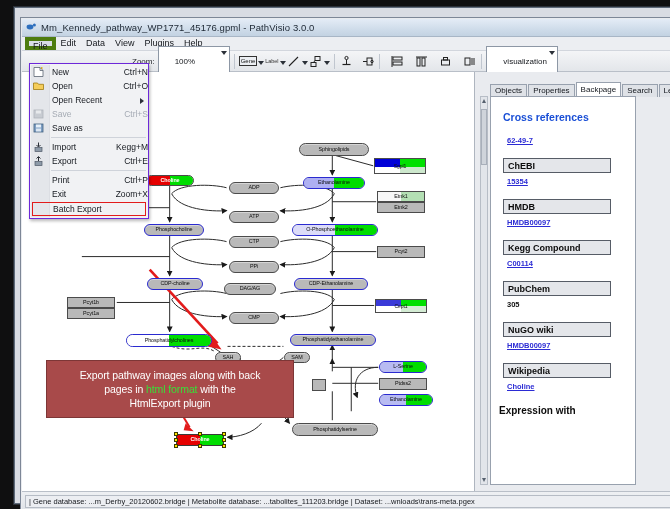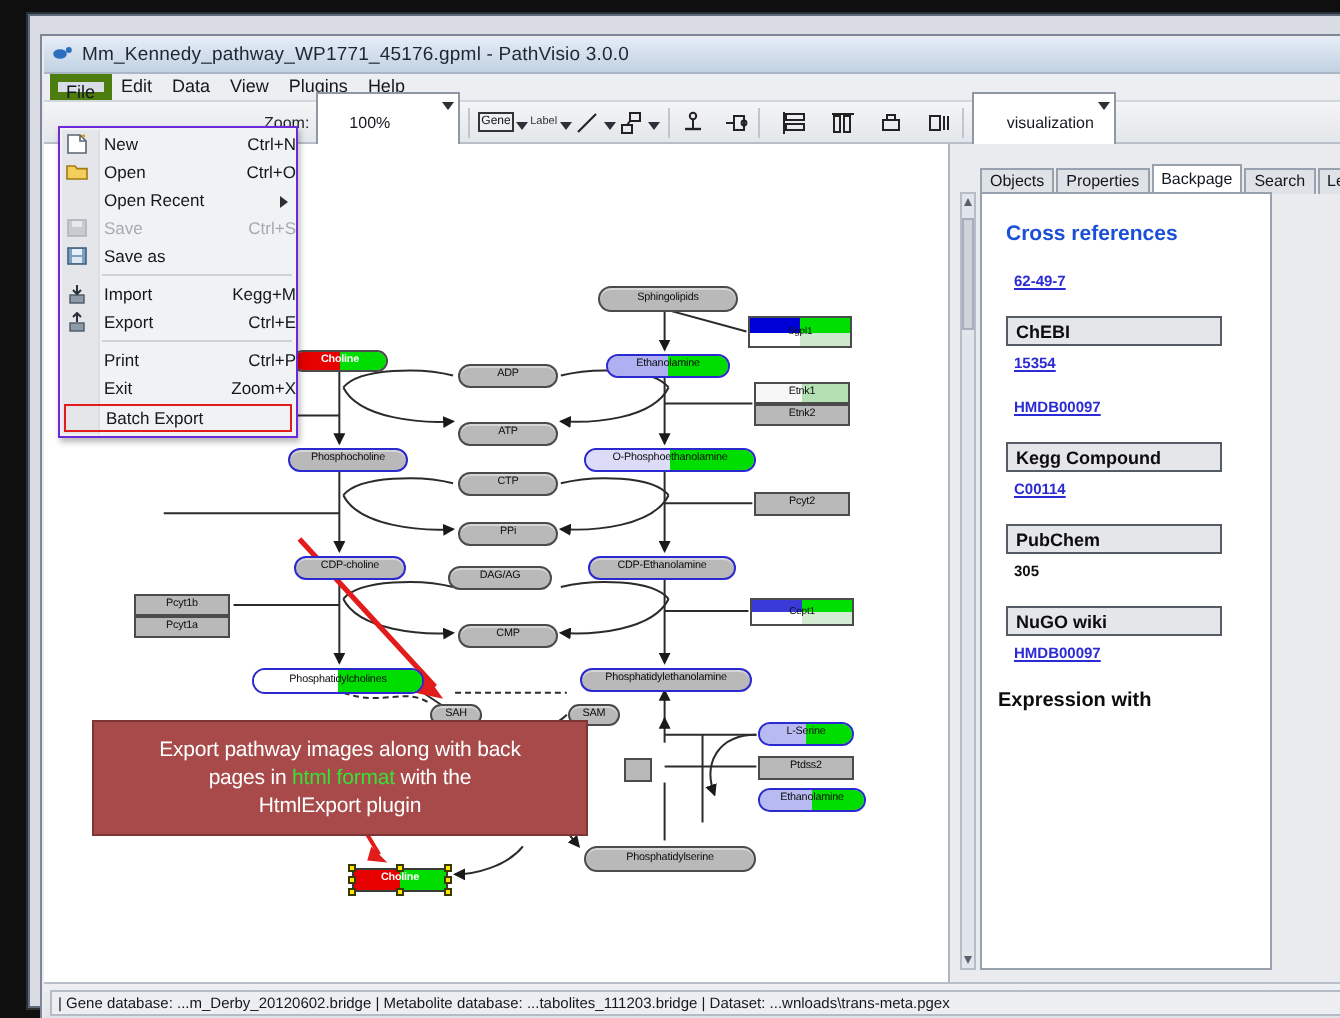--- a/index.html
+++ b/index.html
@@ -605,38 +605,43 @@
       <div class="xref-block">
         <div class="xref-val link">62-49-7</div>
       </div>
 
       <div class="xref-block">
         <div class="xref-head">ChEBI</div>
         <div class="xref-val link">15354</div>
       </div>
 
       <div class="xref-block">
+        <div class="xref-head">HMDB</div>
         <div class="xref-val link">HMDB00097</div>
       </div>
 
       <div class="xref-block">
         <div class="xref-head">Kegg Compound</div>
         <div class="xref-val link">C00114</div>
       </div>
 
       <div class="xref-block">
         <div class="xref-head">PubChem</div>
         <div class="xref-val plain">305</div>
       </div>
 
       <div class="xref-block">
         <div class="xref-head">NuGO wiki</div>
         <div class="xref-val link">HMDB00097</div>
       </div>
 
+      <div class="xref-block">
+        <div class="xref-head">Wikipedia</div>
+        <div class="xref-val link">Choline</div>
+      </div>
 
       <div class="expr-title">Expression with</div>
     </div>
   </div>
 
   <div id="statusbar">
     <div id="status-inner">| Gene database: ...m_Derby_20120602.bridge | Metabolite database: ...tabolites_111203.bridge | Dataset: ...wnloads\trans-meta.pgex</div>
   </div>
 
   <div id="file-menu">

